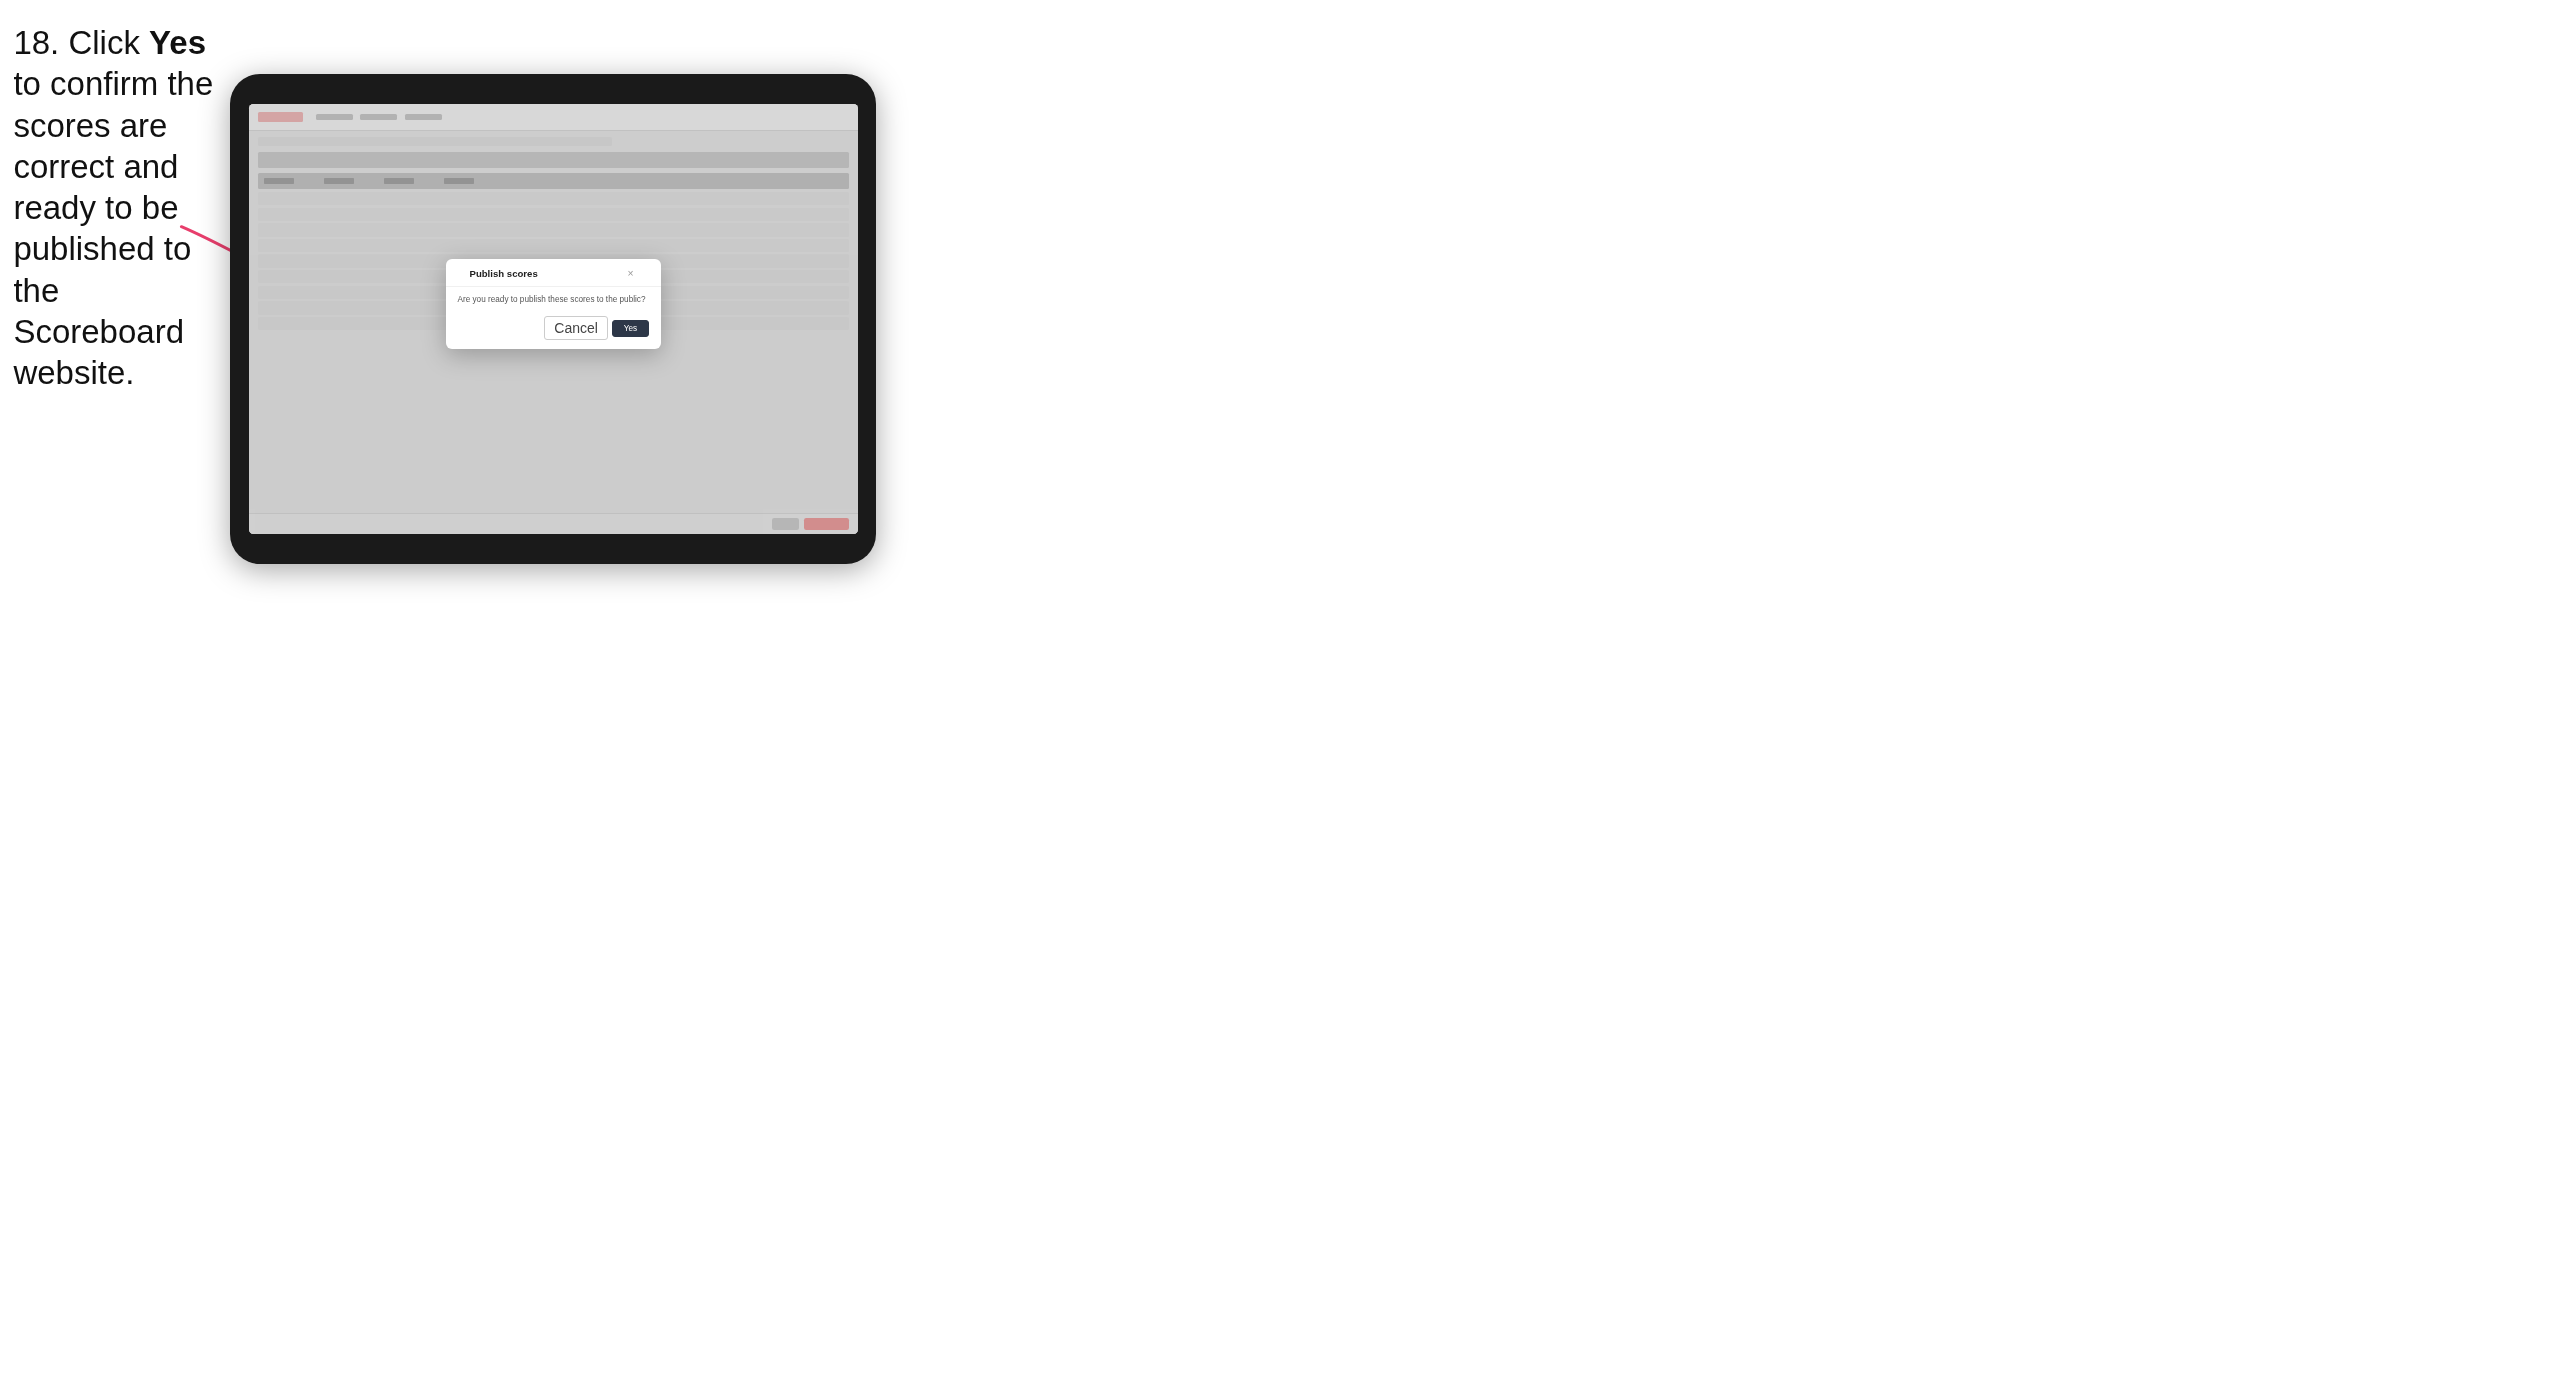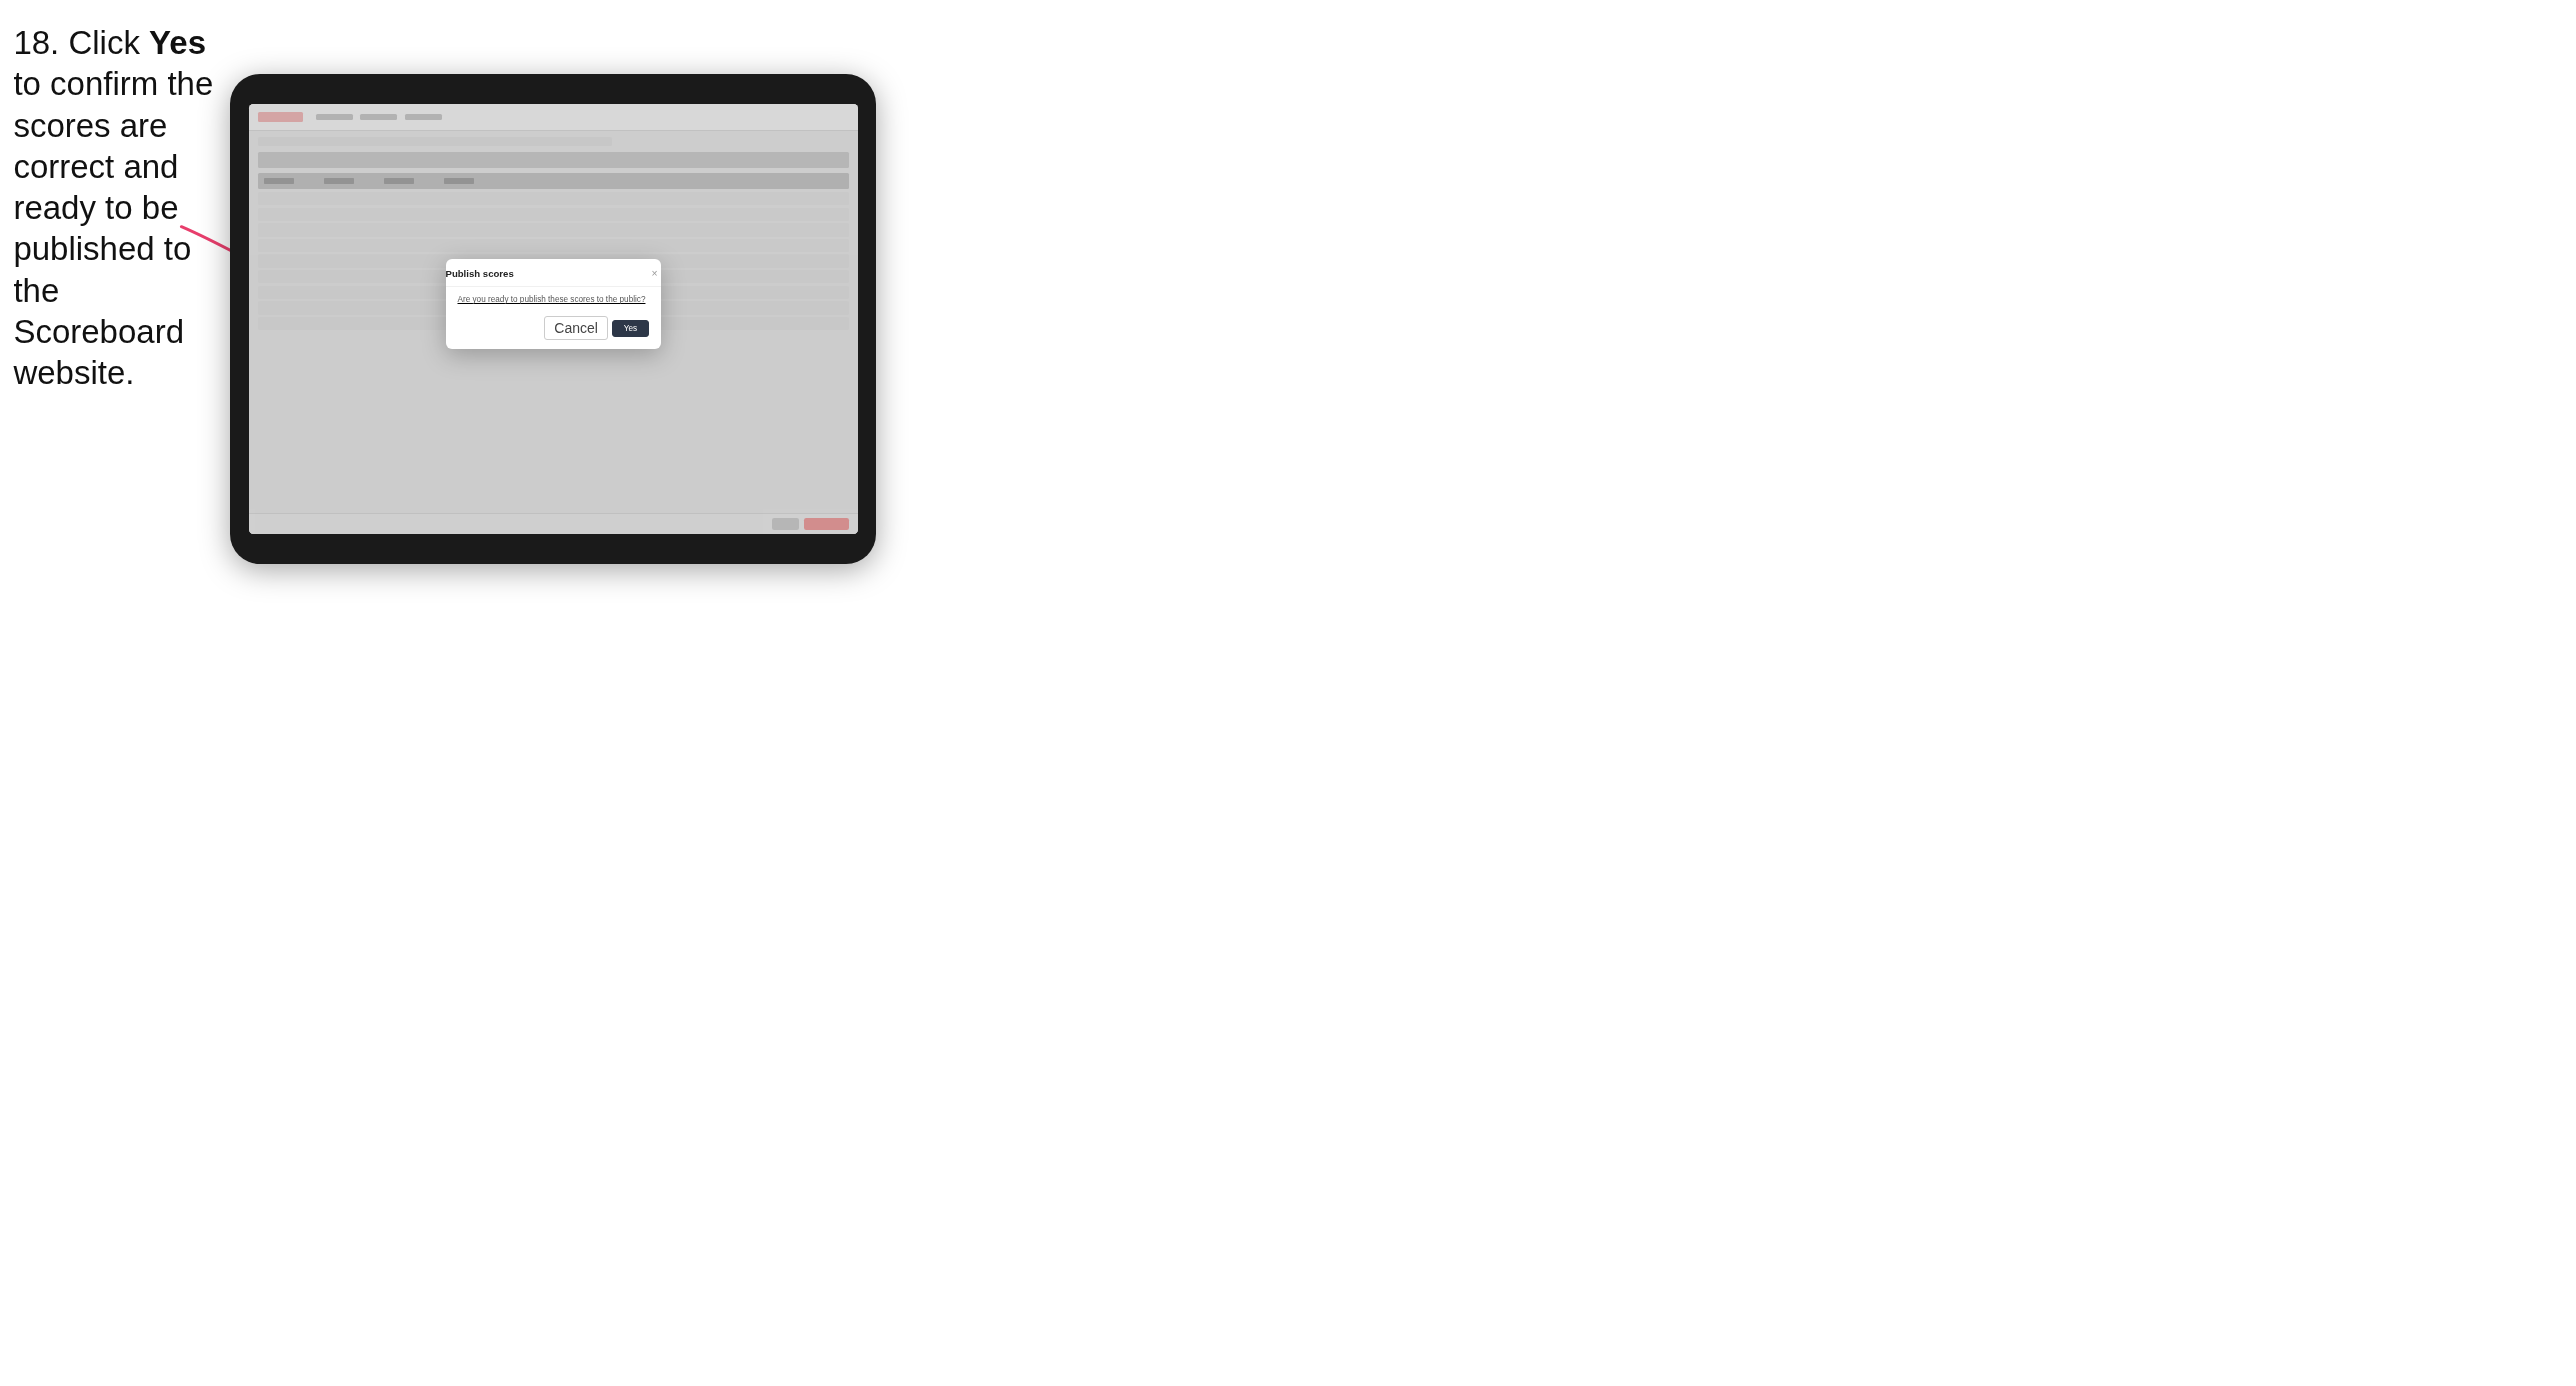--- a/index.html
+++ b/index.html
@@ -179,21 +179,21 @@
       box-shadow: 0 6px 24px rgba(0,0,0,0.25);
       width: 215px;
       padding: 0;
       overflow: hidden;
     }
 
     .modal-header {
       display: flex;
       align-items: center;
       justify-content: space-between;
-      padding: 9px 0 6px;
+      padding: 9px 24px 6px;
       border-bottom: 0.7px solid #f0f0f0;
     }
 
     .modal-title {
       font-size: 9.6px;
       font-weight: 600;
       color: #222222;
     }
 
     .modal-close {
@@ -203,21 +203,20 @@
       align-items: center;
       justify-content: center;
       color: #999999;
       font-size: 10.4px;
       cursor: pointer;
       border-radius: 2.2px;
     }
 
     .modal-body {
       padding: 7.4px 12px 10.4px;
-      text-decoration: underline;
     }
 
     .modal-message {
       font-size: 8.2px;
       color: #555555;
       line-height: 1.4;
     }
 
     .modal-footer {
       display: flex;

